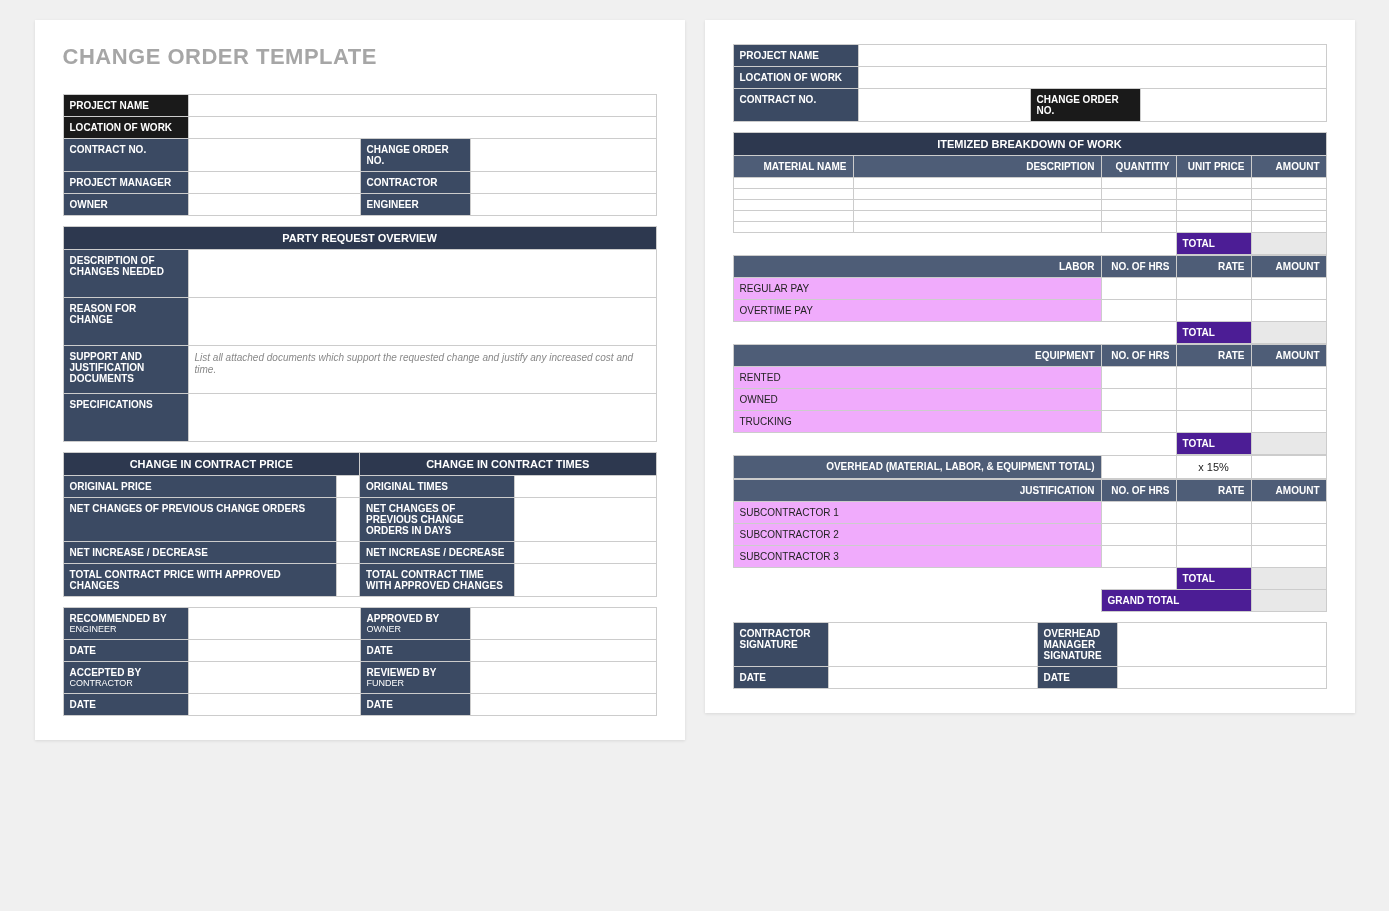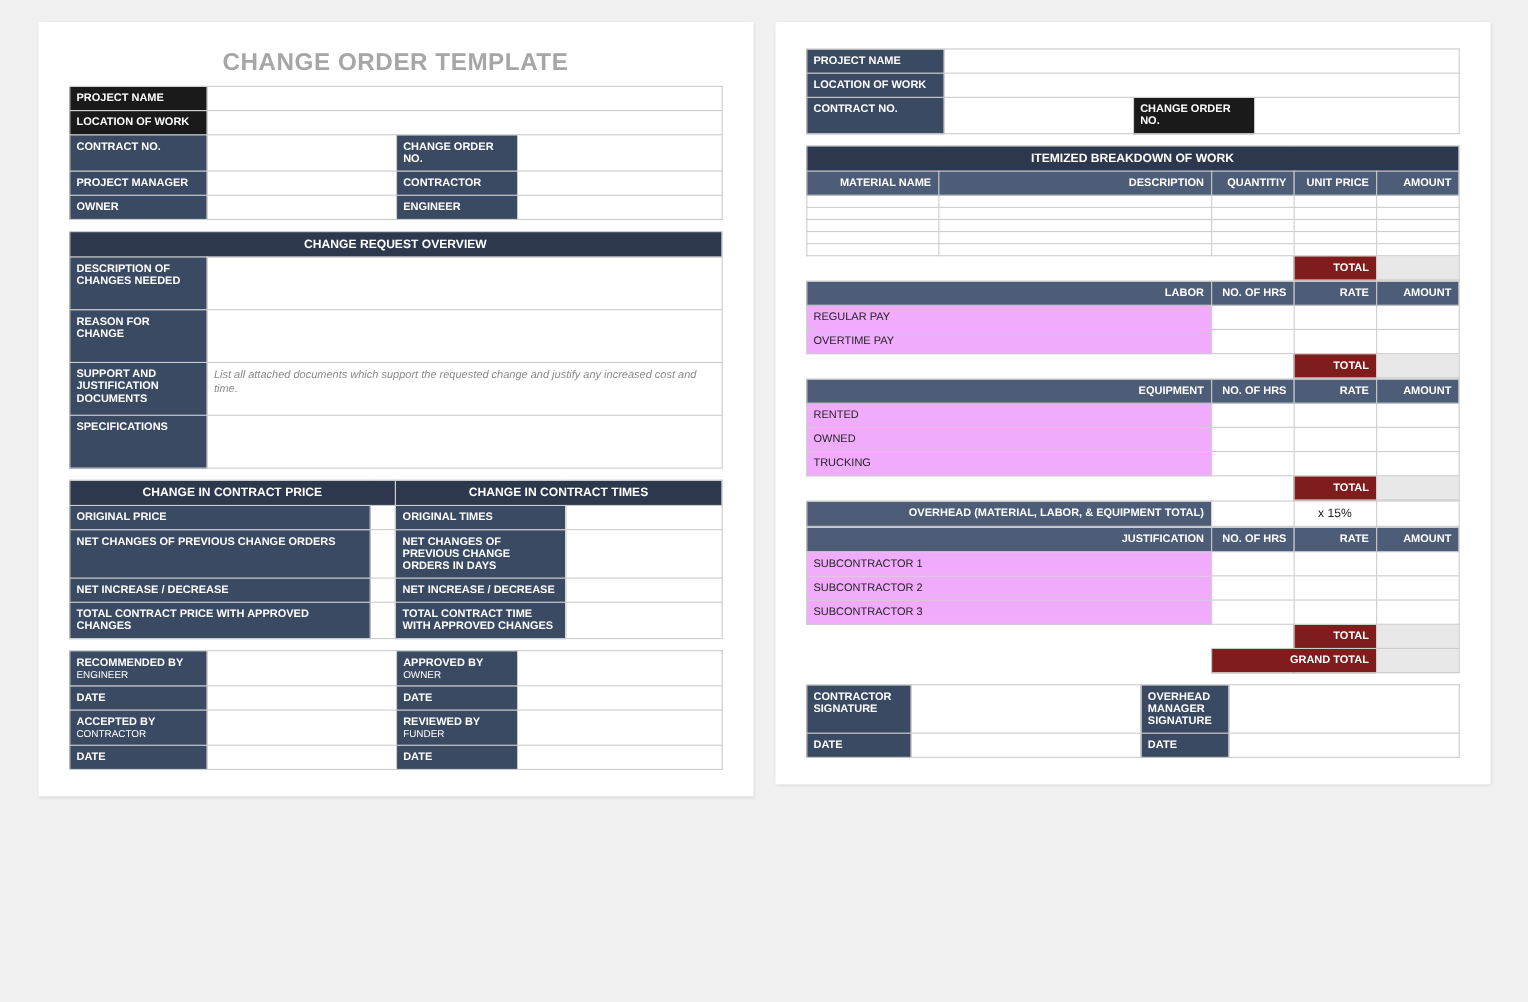--- a/index.html
+++ b/index.html
@@ -1,24 +1,24 @@
 <!DOCTYPE html>
 <html><head>
 <meta charset="utf-8">
 <style>
   *{box-sizing:border-box;}
   body{margin:0;background:#f0f0f0;font-family:Arial,Helvetica,sans-serif;font-size:11px;color:#222;padding:20px;display:flex;gap:20px;justify-content:center;align-items:flex-start;}
   .page{background:#fff;width:650px;padding:24px 28px;box-shadow:0 1px 3px rgba(0,0,0,0.1);}
-  h1{font-size:22px;font-weight:bold;color:#a6a6a6;margin:0 0 8px 0;letter-spacing:0.5px;text-align:center;}
+  h1{font-size:22px;font-weight:bold;color:#a6a6a6;margin:0 0 24px 0;letter-spacing:0.5px;}
   table{width:100%;border-collapse:collapse;}
   td,th{border:1px solid #ccc;padding:5px 6px;vertical-align:top;}
   .lbl{background:#3b4a63;color:#fff;font-weight:bold;font-size:10px;}
   .lbl-black{background:#1a1a1a;color:#fff;font-weight:bold;font-size:10px;}
   .lbl-mid{background:#4e5d77;color:#fff;font-weight:bold;font-size:10px;text-align:right;}
-  .lbl-dark{background:#7f1d1d;color:#fff;font-weight:bold;font-size:10px;text-align:right;}
+  .lbl-dark{background:#4c1d95;color:#fff;font-weight:bold;font-size:10px;text-align:left;}
   .lbl sub,.lbl small{font-weight:normal;display:block;font-size:9px;}
   .sec-head{background:#2d384f;color:#fff;font-weight:bold;font-size:11px;text-align:center;}
   .hint{font-style:italic;color:#888;font-size:10px;}
   .gap{height:10px;}
   .pale{background:#f0abfc;font-size:10px;}
   .grey{background:#e8e8e8;}
   .ctr{text-align:center;}
   .empty{background:#fff;}
   .w-lab{width:125px;}
   .w-lab2{width:110px;}
@@ -58,21 +58,21 @@
       <td class="empty"></td>
     </tr>
   </tbody>
     </table>
 
   <div class="gap"></div>
 
   <table>
     <tbody>
         <tr>
-          <td class="sec-head" colspan="2">CHANGE REQUEST OVERVIEW</td>
+          <td class="sec-head" colspan="2">PARTY REQUEST OVERVIEW</td>
         </tr>
     <tr>
       <td class="lbl w-lab" style="height:48px">DESCRIPTION OF CHANGES NEEDED</td>
       <td class="empty"></td>
     </tr>
     <tr>
       <td class="lbl" style="height:48px">REASON FOR CHANGE</td>
       <td class="empty"></td>
     </tr>
     <tr>

